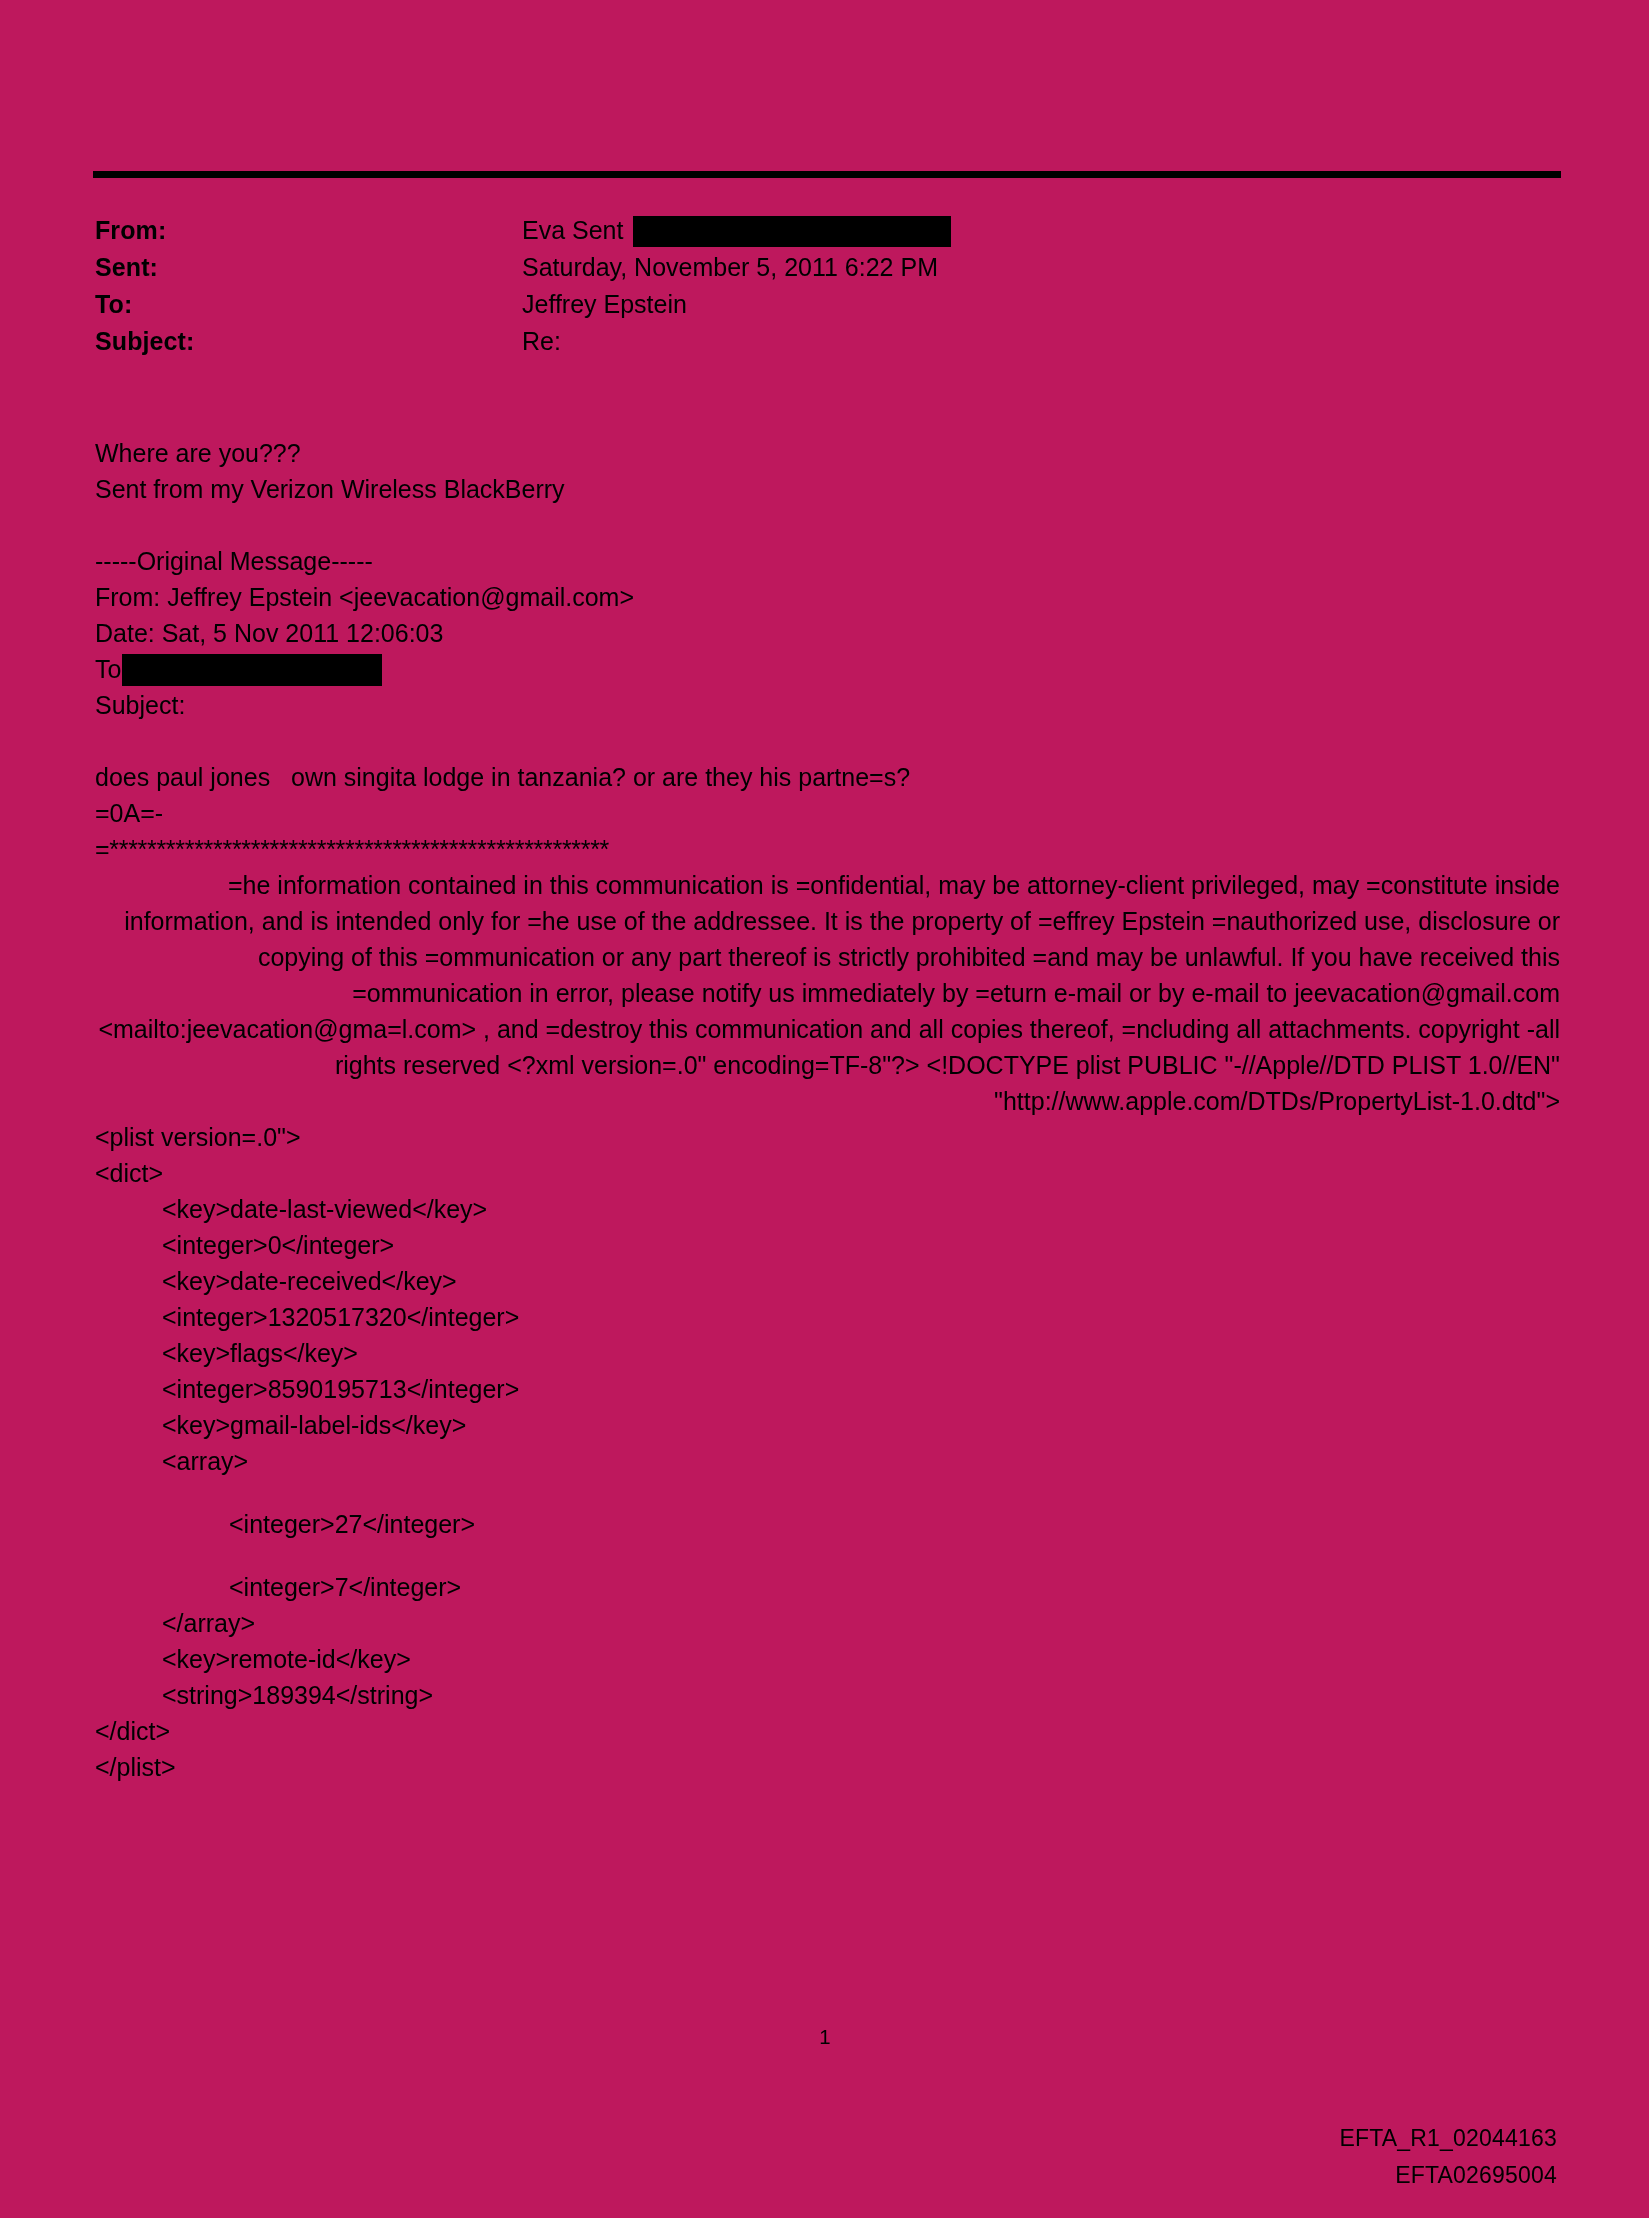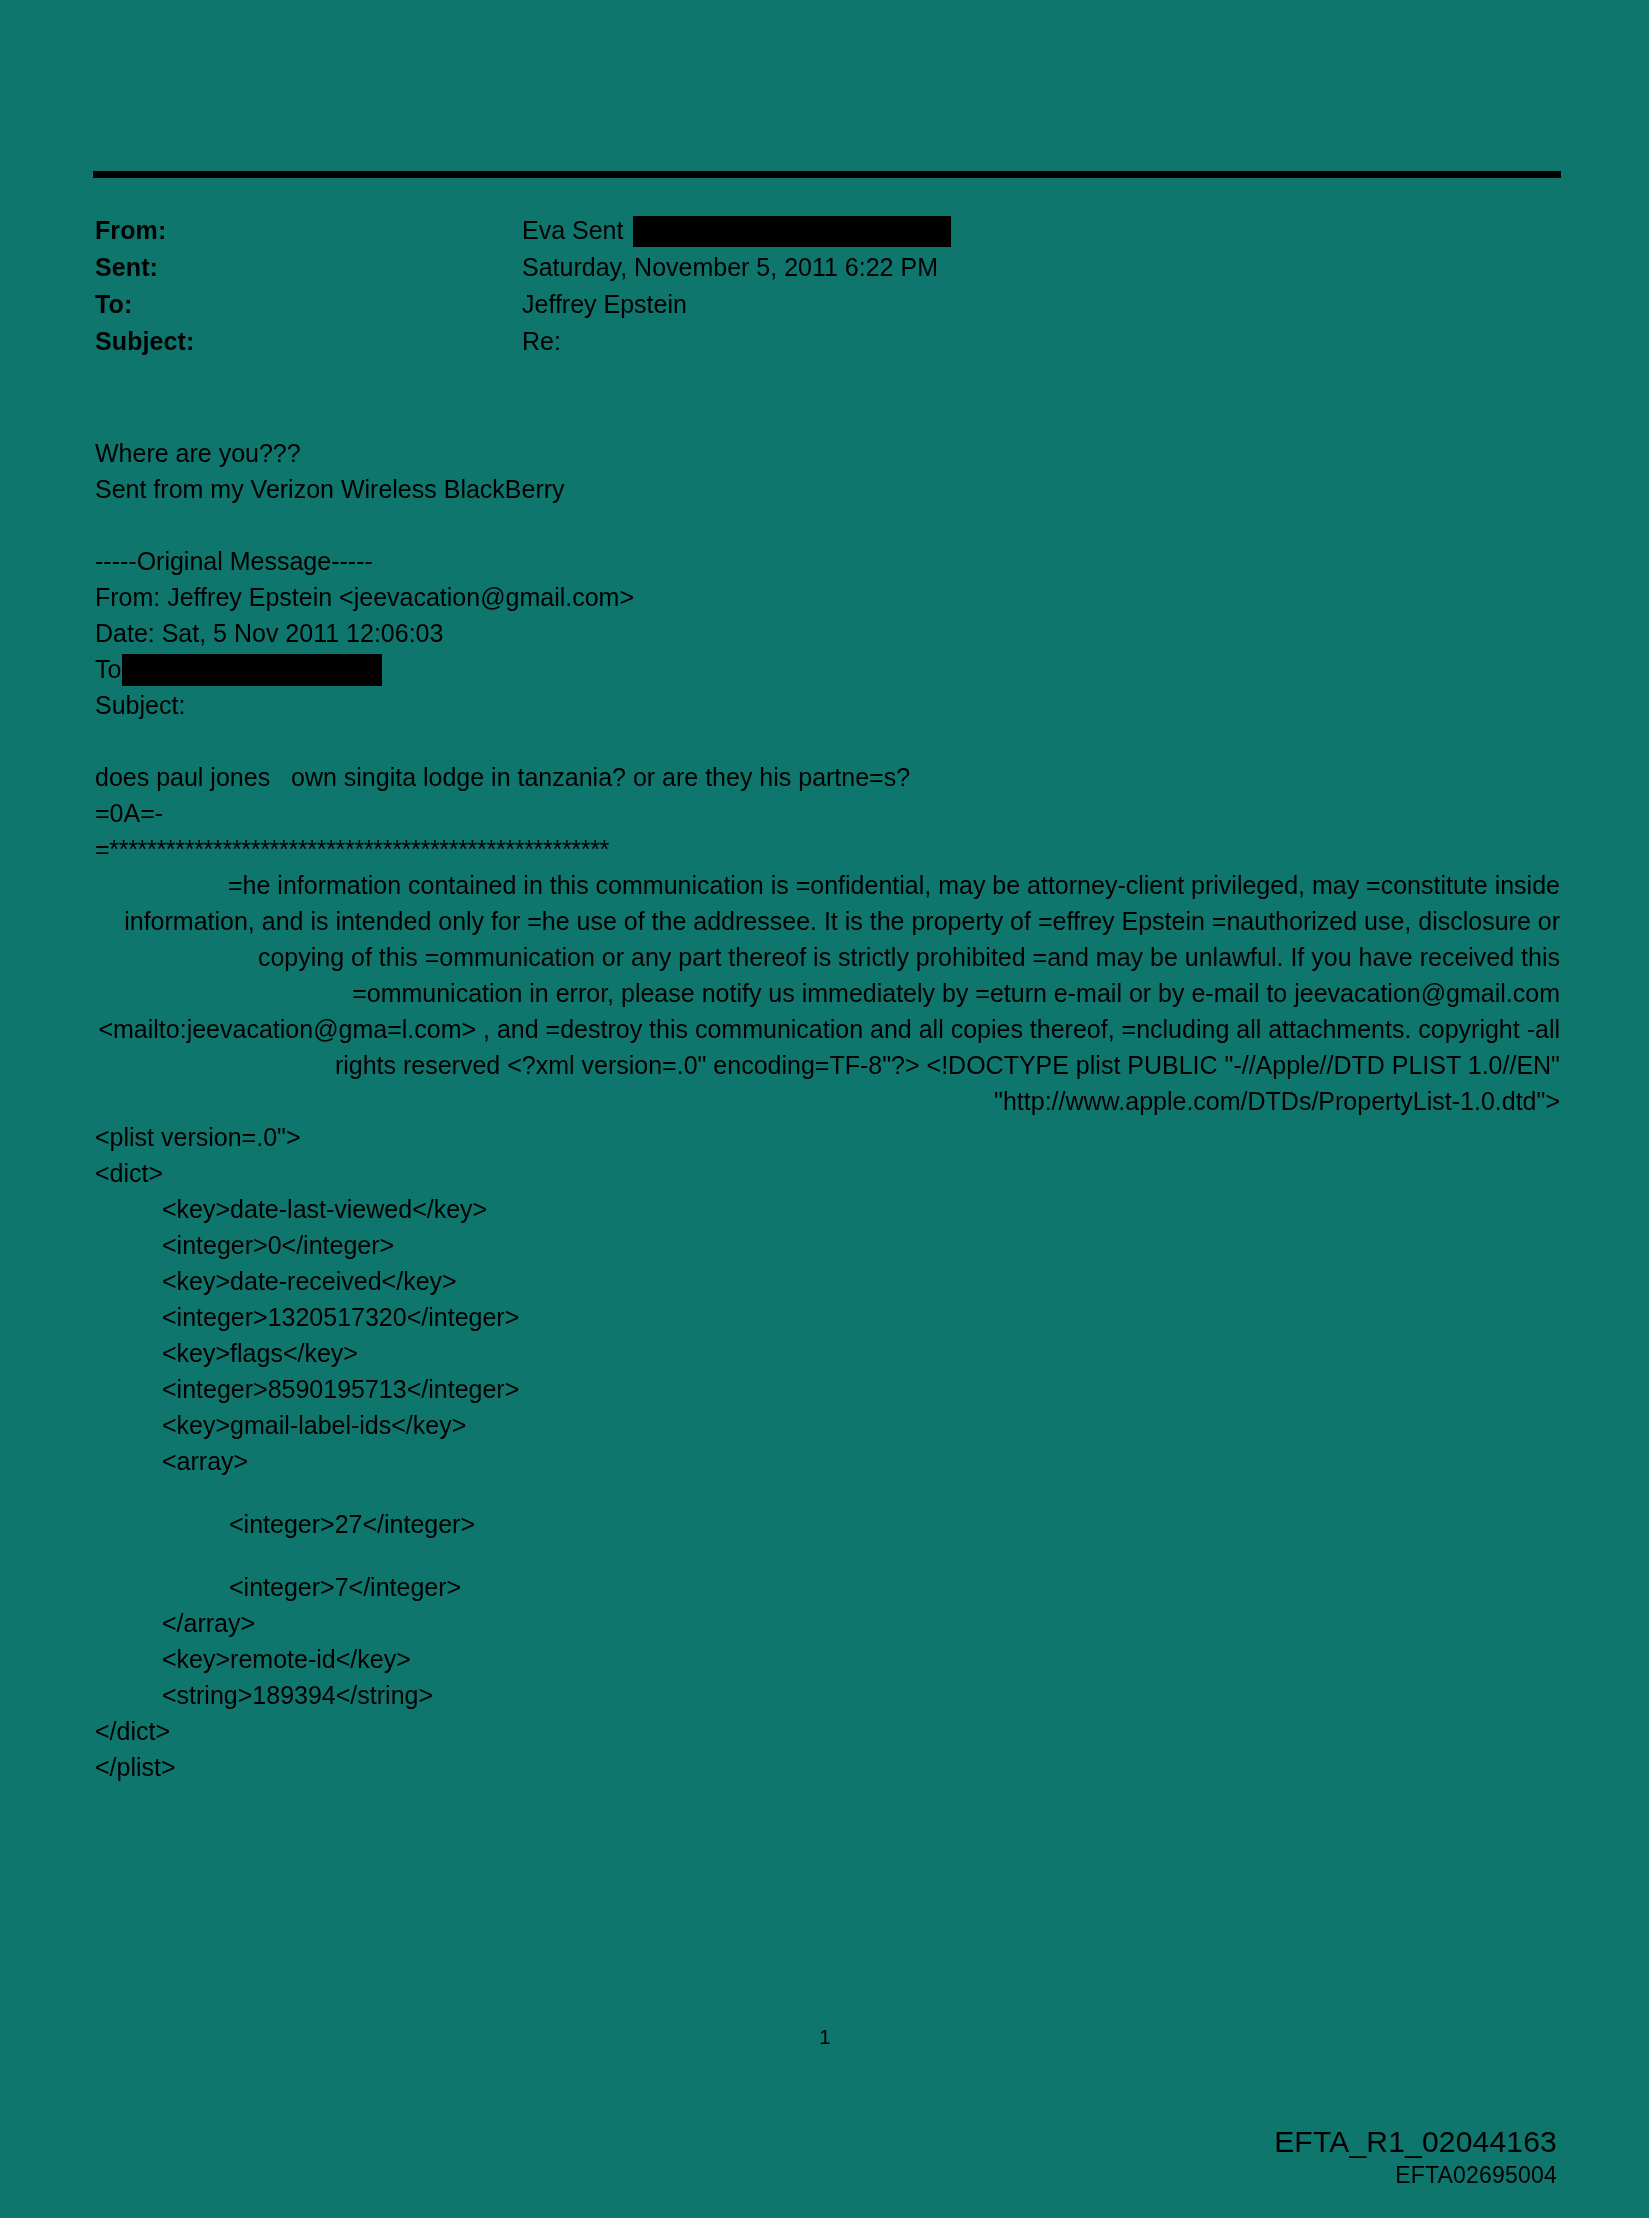--- a/index.html
+++ b/index.html
@@ -13,21 +13,21 @@
     position: relative;
     font-family: "Liberation Sans", sans-serif;
     color: #000000;
     -webkit-font-smoothing: antialiased;
   }
   .page {
     position: absolute;
     left: 0; top: 0;
     width: 1650px;
     height: 2218px;
-    background: #0f766e;
+    background: #be185d;
     overflow: hidden;
   }
   
   .top-rule {
     position: absolute;
     left: 93px;
     top: 171px;
     width: 1468px;
     height: 6.8px;
     background: #000000;
@@ -110,21 +110,21 @@
     top: 2026px;
     left: 0;
     width: 1650px;
     text-align: center;
     font-size: 20.4px;
   }
   .stamp1 {
     position: absolute;
     right: 93px;
     top: 2125px;
-    font-size: 30px;
+    font-size: 23px;
     letter-spacing: 0.2px;
   }
   .stamp2 {
     position: absolute;
     right: 93px;
     top: 2162px;
     font-size: 23px;
     letter-spacing: 0.2px;
   }
 </style>

